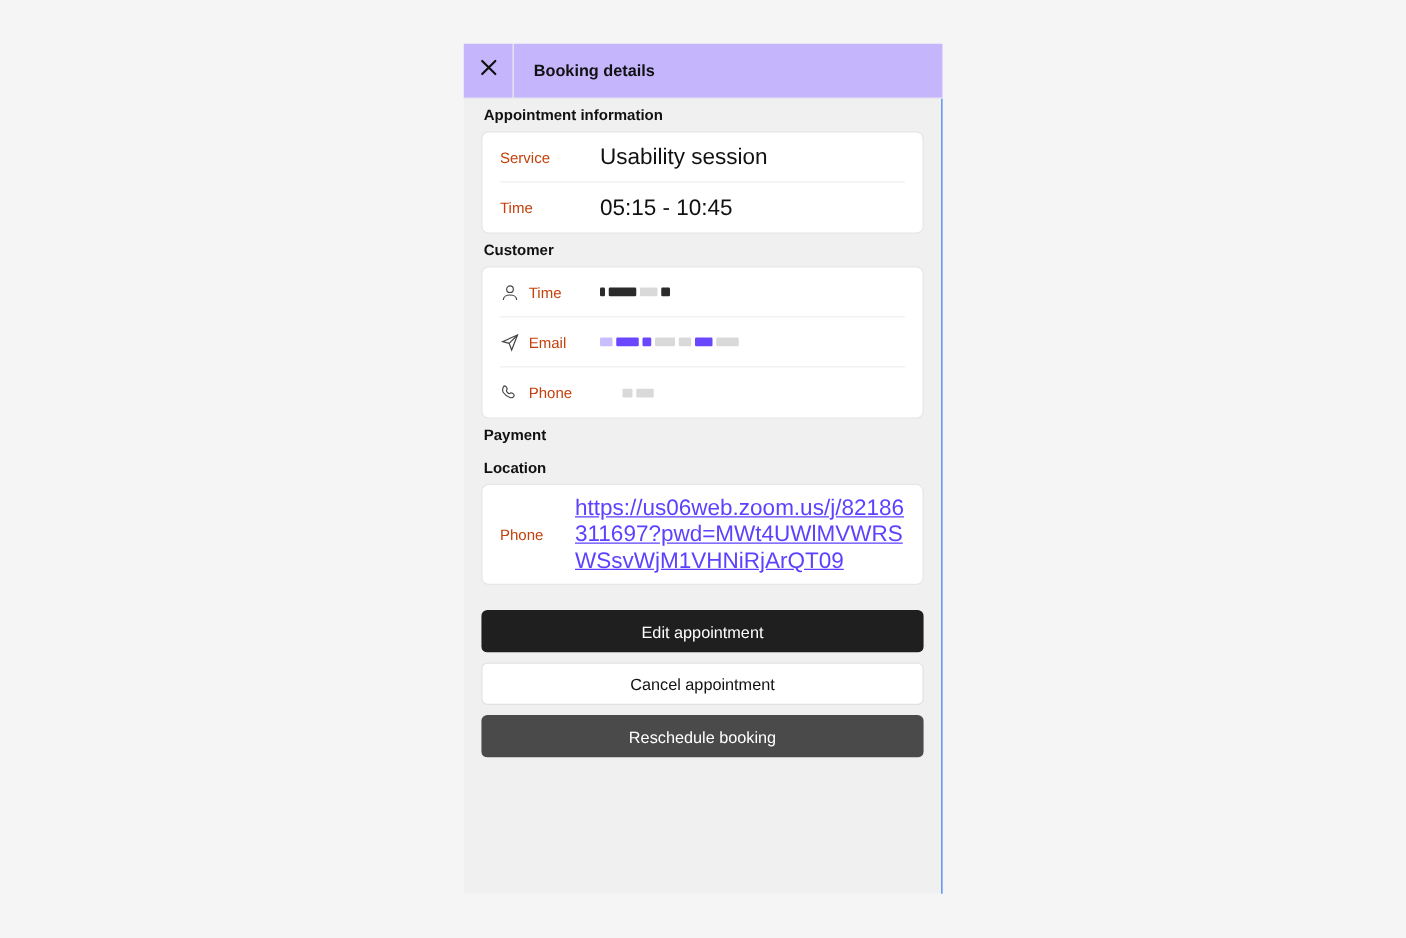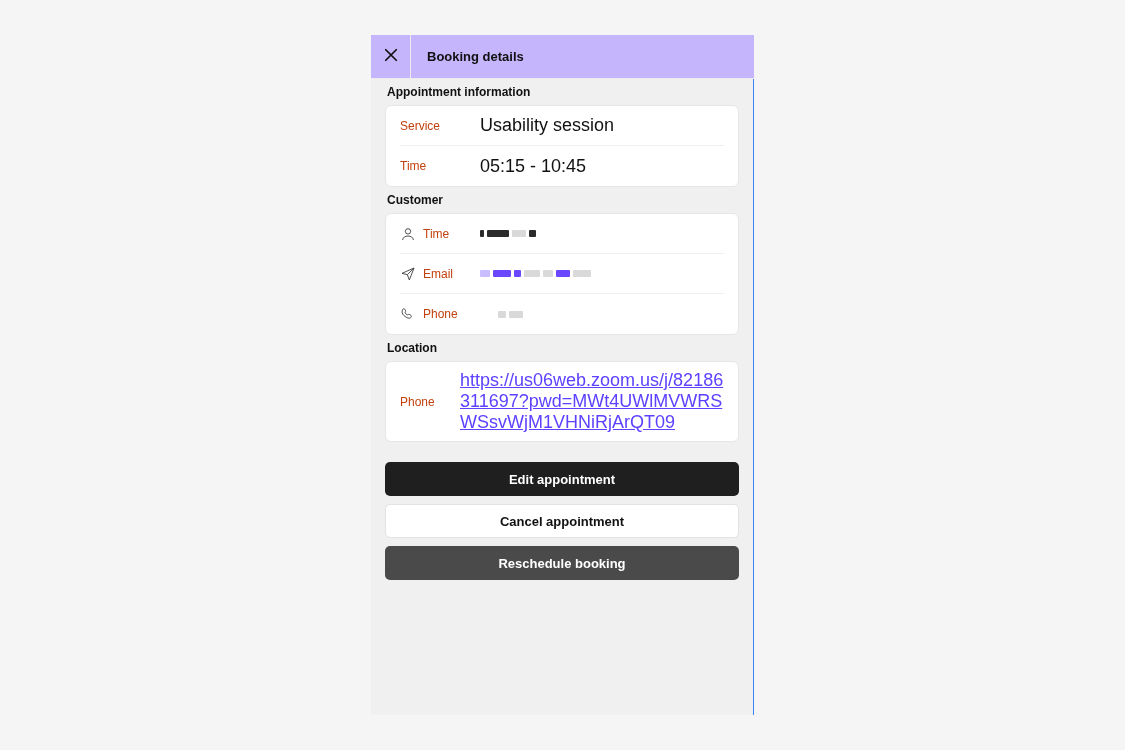--- a/index.html
+++ b/index.html
@@ -101,21 +101,21 @@
     .red-square { width: 7px; }
 
     .actions { margin-top: 20px; display: flex; flex-direction: column; gap: 8px; }
     .btn {
       display: flex;
       align-items: center;
       justify-content: center;
       height: 34px;
       border-radius: 5px;
       font-size: 13px;
-      font-weight: 700;
+      font-weight: 400;
       cursor: pointer;
       border: 1px solid transparent;
     }
     .btn-primary { background: #1f1f1f; color: #fff; }
     .btn-secondary { background: #4a4a4a; color: #fff; }
     .btn-outline { background: #fff; color: #111; border: 1px solid #e2e2e2; }
 
     .shrunk .section-label { padding-top: 6px; padding-bottom: 6px; }
   </style>
 </head>
@@ -201,20 +201,21 @@
         </div>
         <div class="row-value" style="padding-left:22px;">
           <span class="redacted-group">
             <span class="redacted red-light" style="width:8px;"></span>
             <span class="redacted red-light" style="width:14px;"></span>
           </span>
         </div>
       </div>
     </div>
 
+    <div class="section-label">Payment</div>
 
     <div class="section-label">Location</div>
     <div class="card">
       <div class="row">
         <div class="row-label" style="width:56px;">Phone</div>
         <div class="row-value">
           <a href="#">https://us06web.zoom.us/j/82186311697?pwd=MWt4UWlMVWRSWSsvWjM1VHNiRjArQT09</a>
         </div>
       </div>
     </div>

